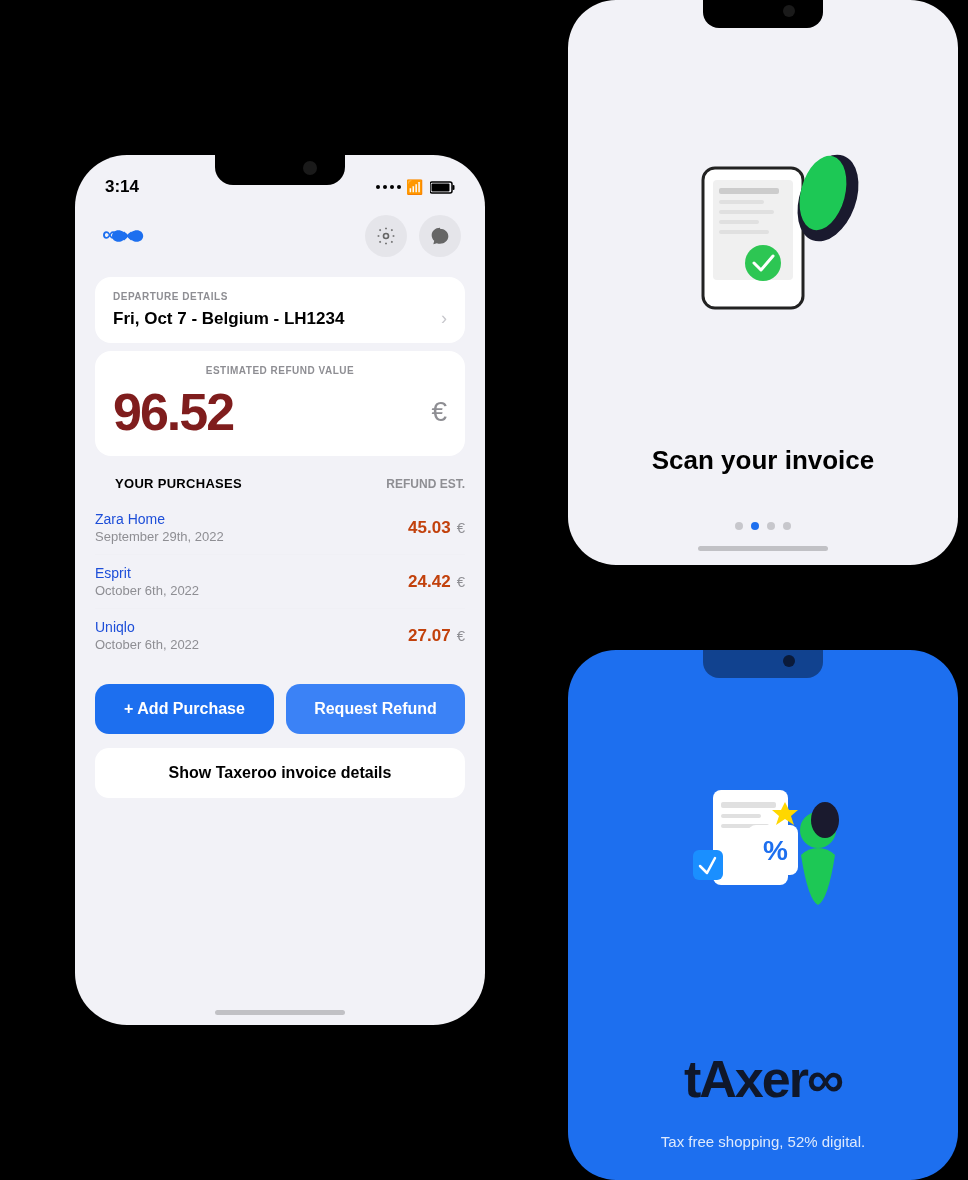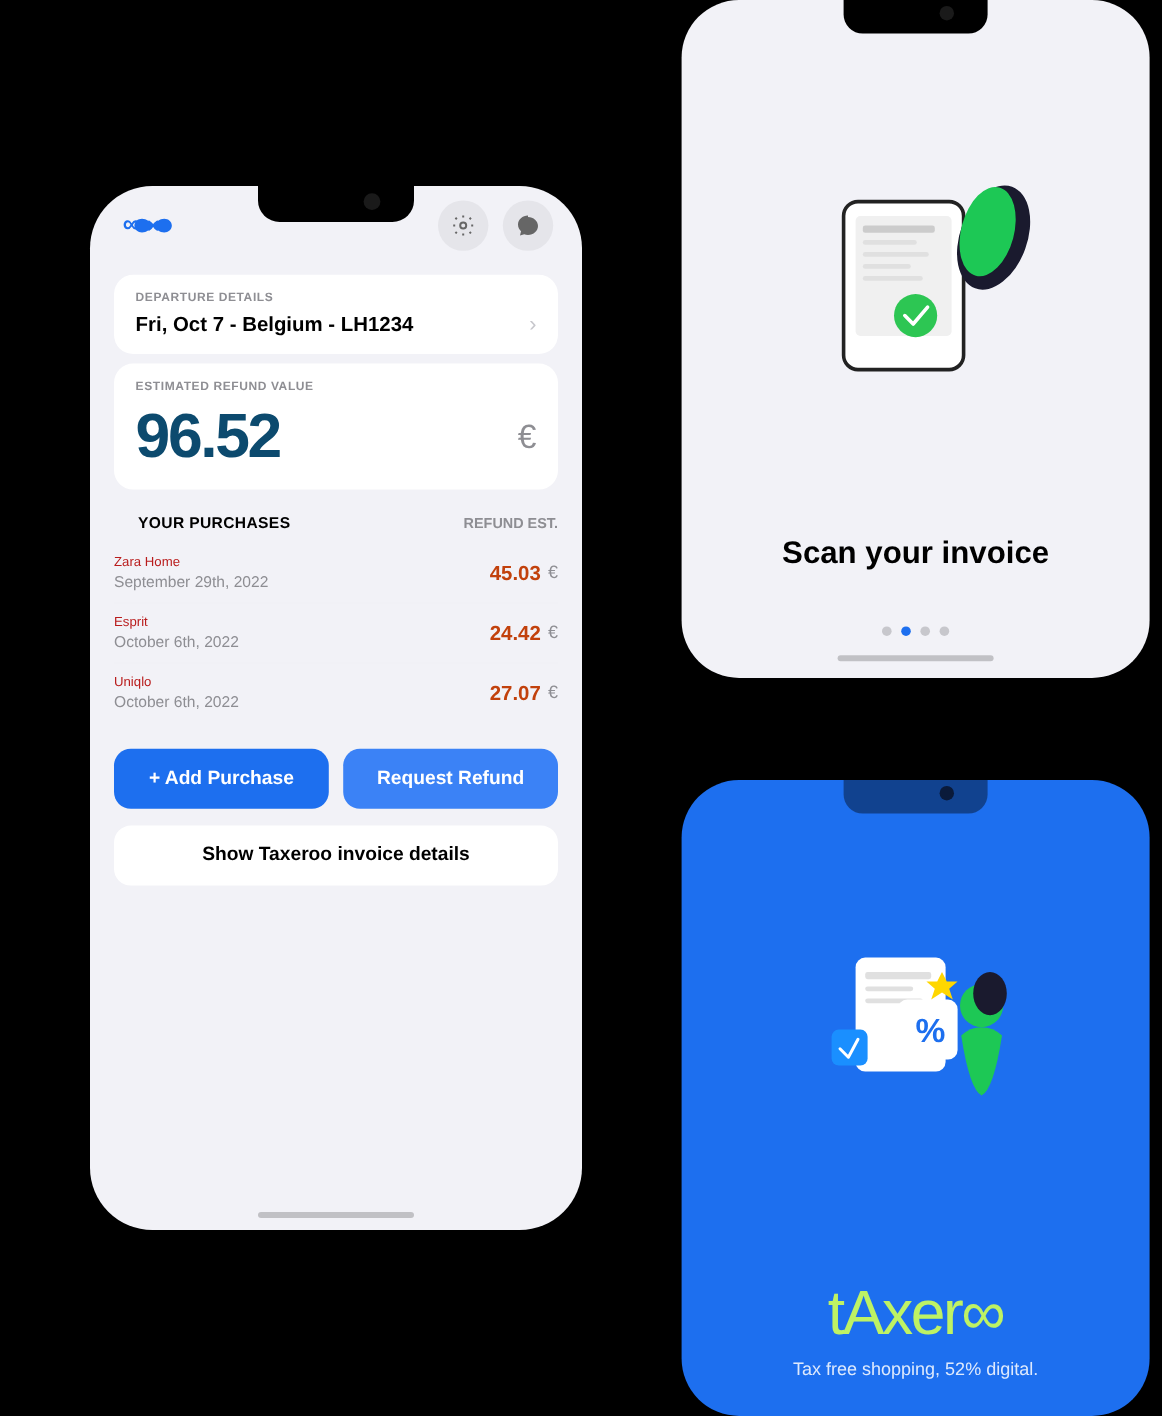--- a/index.html
+++ b/index.html
@@ -139,32 +139,33 @@
       color: #c7c7cc;
       font-size: 18px;
     }
 
     
     .refund-card {
       background: #fff;
       border-radius: 16px;
       margin: 8px 20px;
       padding: 14px 18px;
+      text-align: center;
     }
 
     .refund-amount-row {
       display: flex;
       justify-content: space-between;
       align-items: center;
     }
 
     .refund-amount {
       font-size: 52px;
       font-weight: 800;
-      color: #0c4a6e;
+      color: #7f1d1d;
       letter-spacing: -2px;
     }
 
     .euro-symbol {
       font-size: 28px;
       color: #8e8e93;
       font-weight: 400;
     }
 
     
@@ -199,23 +200,23 @@
       align-items: center;
       padding: 10px 0;
       border-bottom: 1px solid #f0f0f5;
     }
 
     .purchase-item:last-child {
       border-bottom: none;
     }
 
     .purchase-name {
-      font-size: 11px;
+      font-size: 14px;
       font-weight: 500;
-      color: #b91c1c;
+      color: #1d4ed8;
     }
 
     .purchase-date {
       font-size: 13px;
       color: #8e8e93;
       margin-top: 2px;
     }
 
     .purchase-amount {
       display: flex;
@@ -433,24 +434,24 @@
       margin-top: 40px;
     }
 
     .brand-content {
       text-align: center;
       padding: 0 30px 30px;
     }
 
     .brand-logo {
       font-size: 52px;
-      font-weight: 400;
-      color: #bef264;
+      font-weight: 700;
+      color: #0f172a;
       letter-spacing: -2px;
-      margin-bottom: 8px;
+      margin-bottom: 24px;
     }
 
     .brand-tagline {
       font-size: 15px;
       color: rgba(255,255,255,0.85);
     }
 
     
     .signal-dots {
       display: flex;
@@ -463,20 +464,37 @@
       height: 4px;
       border-radius: 50%;
       background: #000;
     }
   </style>
 </head>
 <body>
 
 <div class="phone-left">
 
+  <div class="status-bar">
+    <span class="status-time">3:14</span>
+    <div class="status-icons">
+      <div class="signal-dots">
+        <div class="signal-dot"></div>
+        <div class="signal-dot"></div>
+        <div class="signal-dot"></div>
+        <div class="signal-dot"></div>
+      </div>
+      <span style="font-size:14px;">📶</span>
+      <svg width="25" height="13" viewBox="0 0 25 13">
+        <rect x="0" y="1" width="22" height="11" rx="2" stroke="#000" stroke-width="1.5" fill="none"></rect>
+        <rect x="1.5" y="2.5" width="18" height="8" rx="1" fill="#000"></rect>
+        <rect x="22.5" y="4" width="2" height="5" rx="1" fill="#000"></rect>
+      </svg>
+    </div>
+  </div>
 
   <div class="app-header">
     <div class="logo-icon">
       <svg class="logo-svg" viewBox="0 0 80 40" fill="none">
 
         <path d="M20 20 C20 12 30 8 38 14 C42 17 44 20 44 20 C44 20 42 23 38 26 C30 32 20 28 20 20Z" fill="#1d6fef" stroke="none"></path>
         <path d="M44 20 C44 20 46 17 50 14 C58 8 68 12 68 20 C68 28 58 32 50 26 C46 23 44 20 44 20Z" fill="#1d6fef" stroke="none"></path>
         <path d="M38 14 C41 16 43 18 44 20 C43 22 41 24 38 26" stroke="#1d6fef" stroke-width="2" fill="none"></path>
         <path d="M50 14 C47 16 45 18 44 20 C45 22 47 24 50 26" stroke="#1d6fef" stroke-width="2" fill="none"></path>
 

